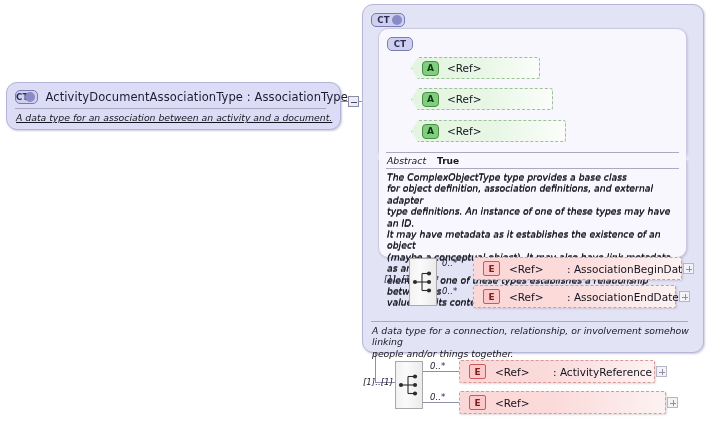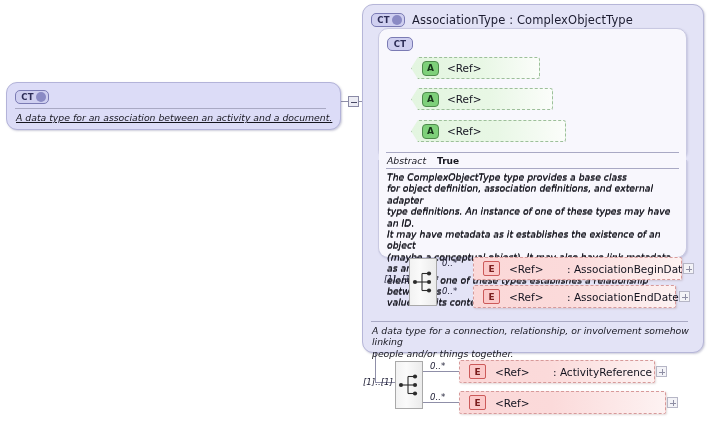--- a/index.html
+++ b/index.html
@@ -165,21 +165,20 @@
 
   <div class="ln lnh" style="left:423px;top:371px;width:36px;"></div>
   <div class="ln lnh" style="left:423px;top:402px;width:36px;"></div>
 
   <div class="box ct-root" style="left:362px;top:4px;width:342px;height:349px;">
     <div class="ct-head" style="left:8px;top:4px;">
       <span class="badge-ct plus">
         <span>CT</span>
           <span class="pm">+</span>
       </span>
-      <span class="ct-title">AssociationType : ComplexObjectType</span>
     </div>
 
     <div class="rule" style="left:8px;top:316px;width:317px;"></div>
     <div class="doc" style="left:9px;top:320px;width:320px;">A data type for a connection, relationship, or involvement somehow linking
 people and/or things together.</div>
   </div>
 
   <div class="box ct-inner" style="left:378px;top:28px;width:309px;height:132px;">
     <div class="ct-head" style="left:8px;top:4px;">
       <span class="badge-ct">
@@ -265,20 +264,21 @@
     <span class="ename">: AssociationEndDate</span>
   </div>
   <div class="tog plus light" style="left:679px;top:291px;"></div>
 
   <div class="box ct-outer" style="left:6px;top:82px;width:335px;height:48px;">
     <div class="ct-head" style="left:8px;top:3px;">
       <span class="badge-ct plus">
         <span>CT</span>
           <span class="pm">+</span>
       </span>
+      <span class="ct-title">ActivityDocumentAssociationType : AssociationType</span>
     </div>
     <div class="rule" style="left:8px;top:25px;width:311px;"></div>
     <div class="doc" style="left:9px;top:29px;width:318px;text-decoration:underline;">A data type for an association between an activity and a document.</div>
   </div>
 
   <div class="tog" style="left:348px;top:96px;"></div>
 
   <div class="occ card" style="left:363px;top:377px;">[1]..[1]</div>
   <div class="seq" style="left:395px;top:361px;width:28px;height:48px;">
     <svg width="22" height="26" viewBox="0 0 22 26">

